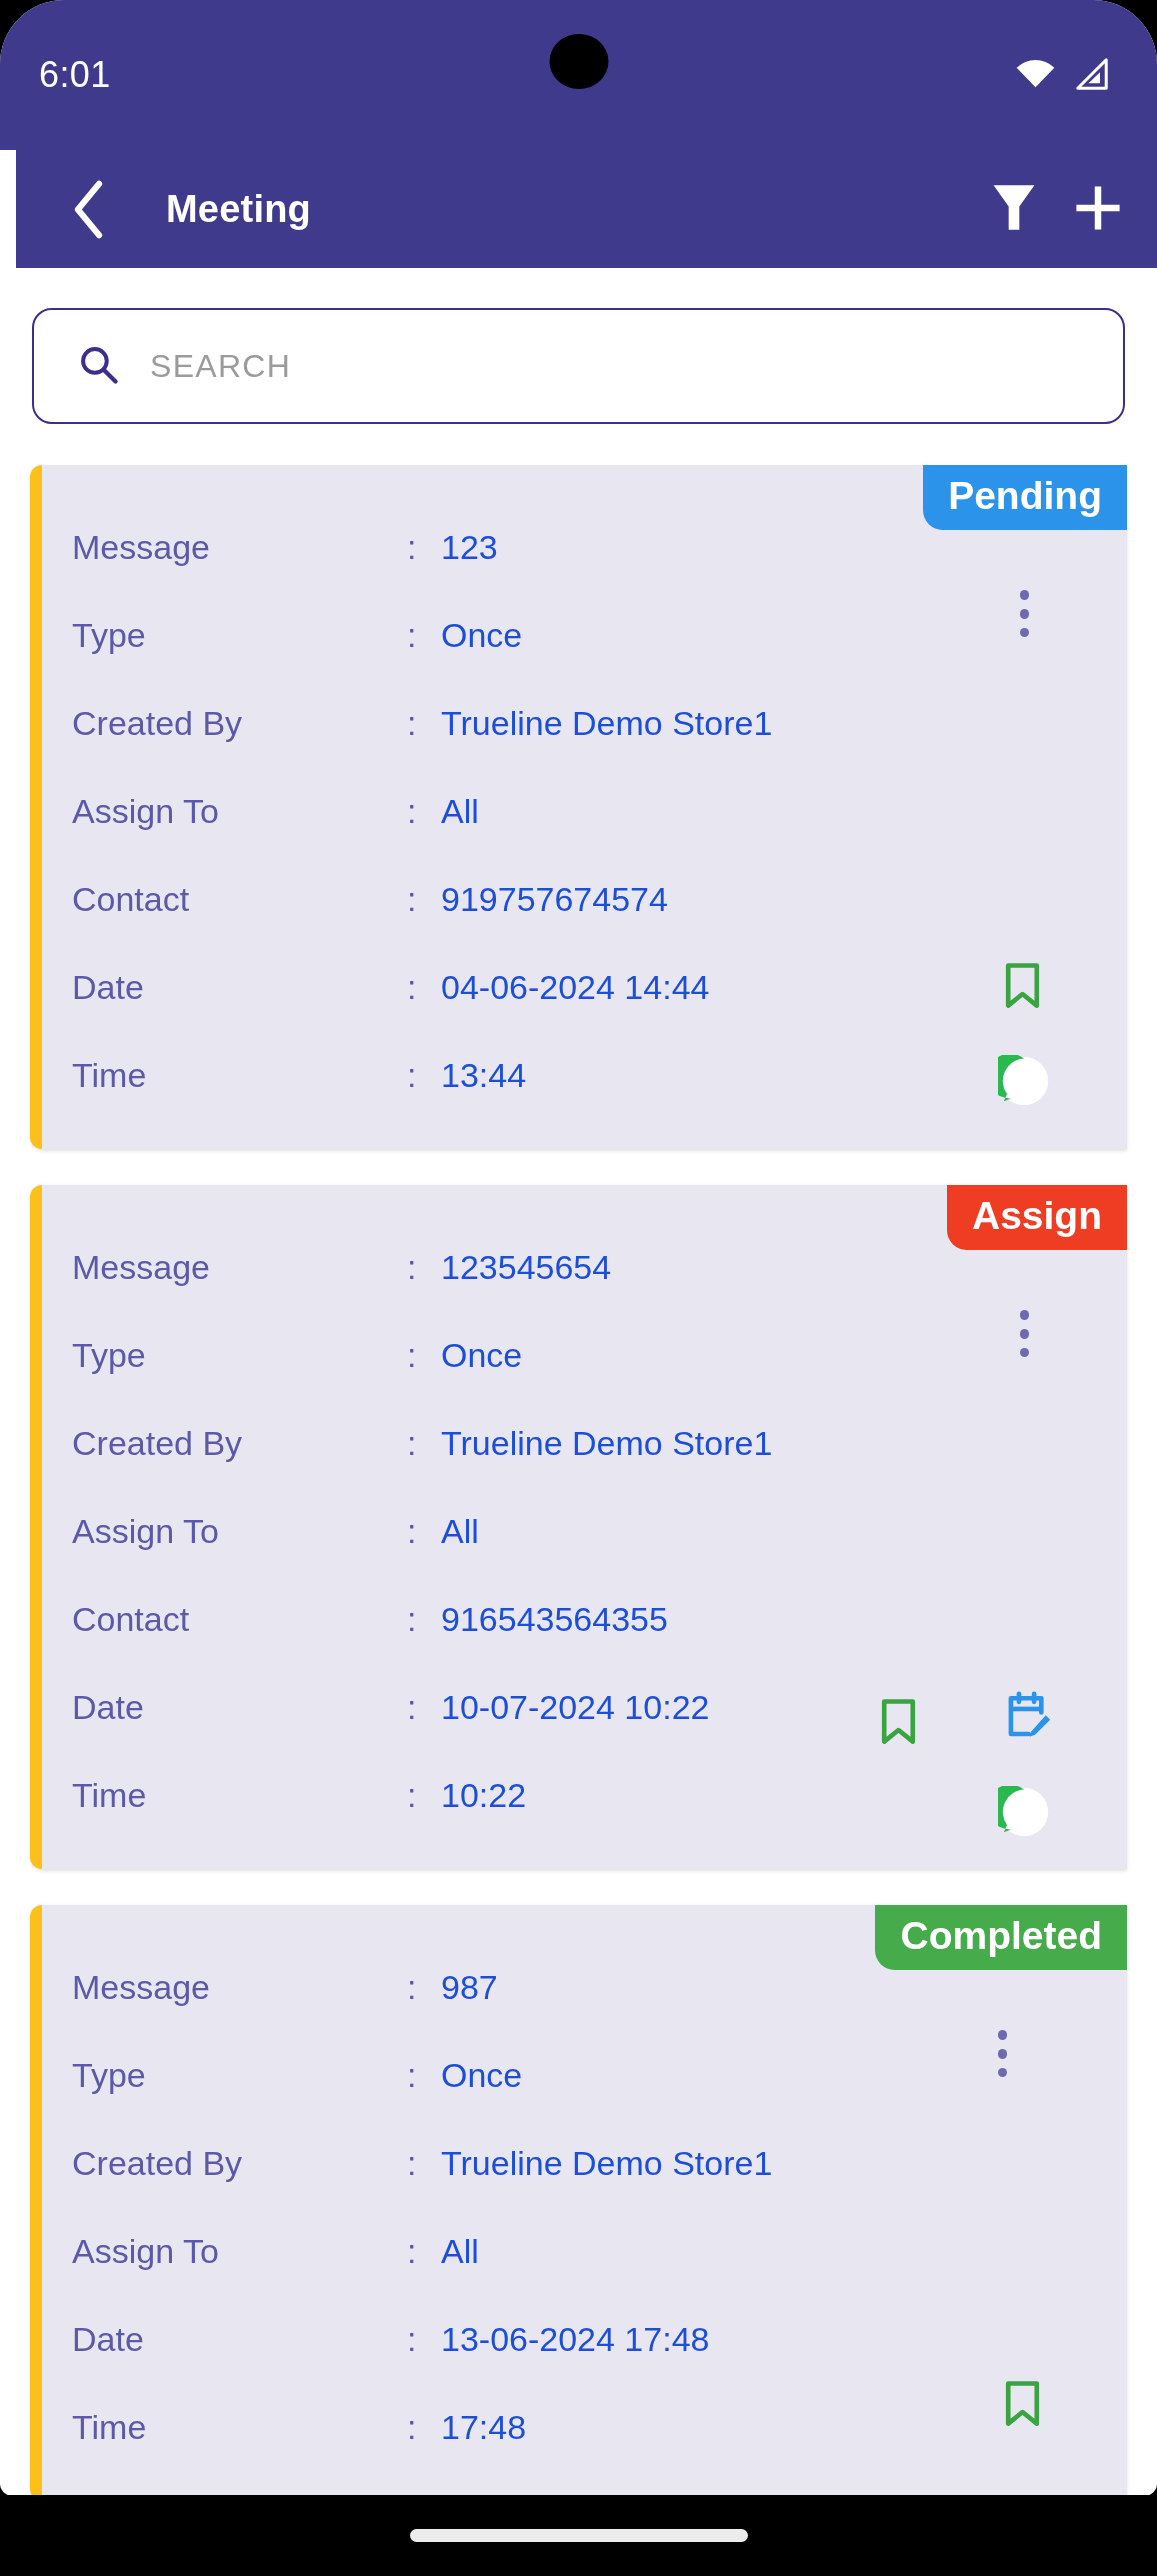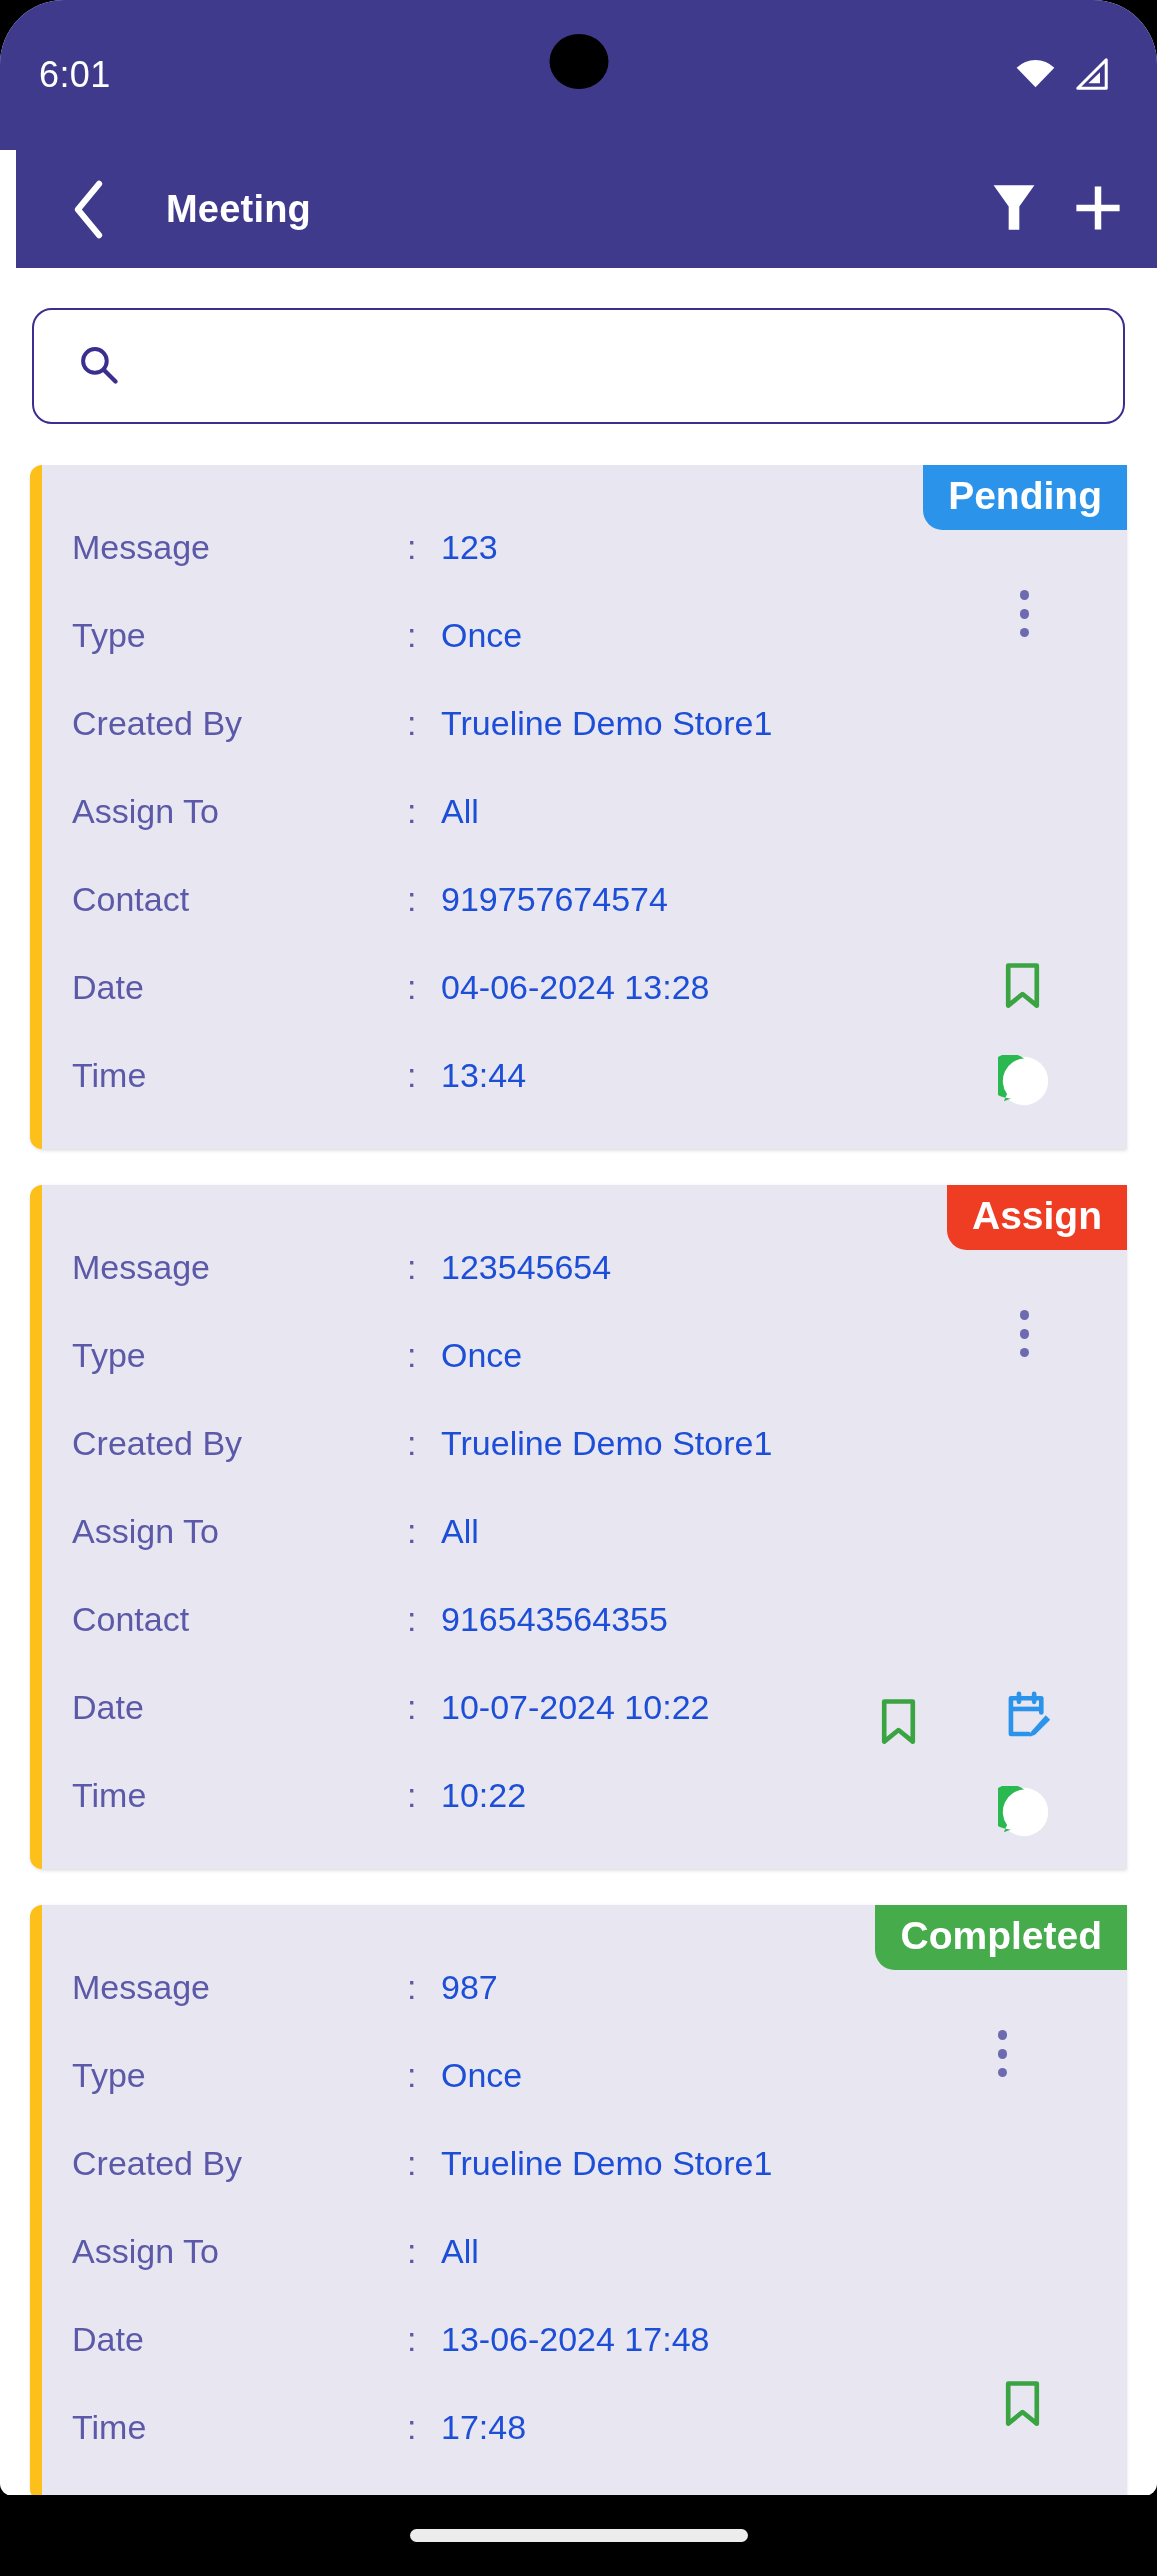--- a/index.html
+++ b/index.html
@@ -291,20 +291,21 @@
       </div>
     </div>
 
     <div class="search-wrap">
       <span>
         <svg width="43" height="43" viewBox="0 0 24 24">
           <circle cx="10" cy="10" r="6.6" fill="none" stroke="#3a2f8f" stroke-width="2.2"></circle>
           <path d="M14.9 14.9 L21.5 21.5" stroke="#3a2f8f" stroke-width="2.4" stroke-linecap="round"></path>
         </svg>
       </span>
+      <input class="search-input" type="text" placeholder="SEARCH" style="">
     </div>
 
     <div class="list">
 
       <div class="card">
         <div class="card-accent"></div>
         <div class="badge pending">Pending</div>
         <div class="kebab">
           <span></span>
           <span></span>
@@ -348,21 +349,21 @@
             <div class="row-value">All</div>
           </div>
           <div class="row">
             <div class="row-label">Contact</div>
             <div class="row-colon">:</div>
             <div class="row-value">919757674574</div>
           </div>
           <div class="row">
             <div class="row-label">Date</div>
             <div class="row-colon">:</div>
-            <div class="row-value">04-06-2024 13:28</div>
+            <div class="row-value">04-06-2024 14:44</div>
           </div>
           <div class="row">
             <div class="row-label">Time</div>
             <div class="row-colon">:</div>
             <div class="row-value">13:44</div>
           </div>
         </div>
       </div>
 
       <div class="card">

